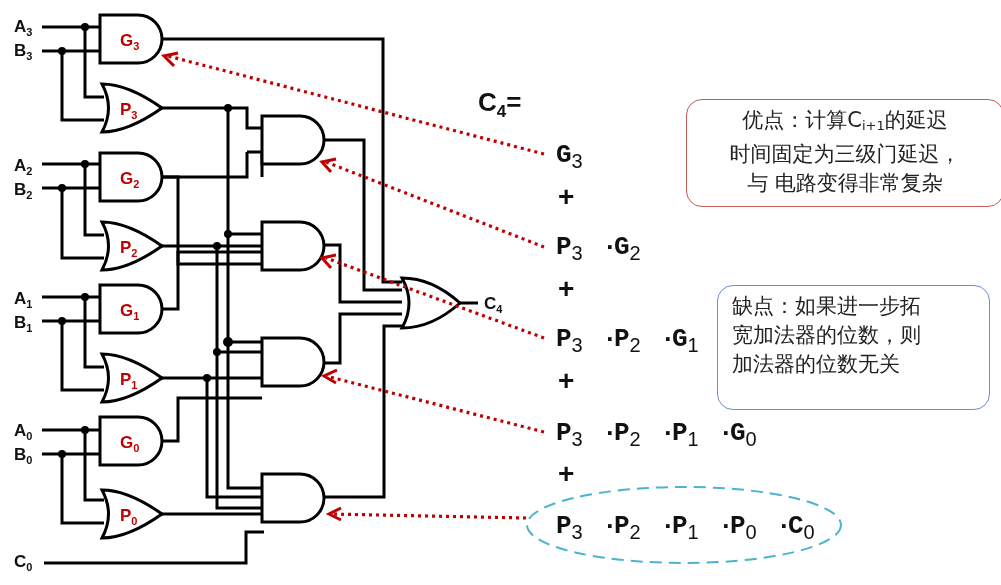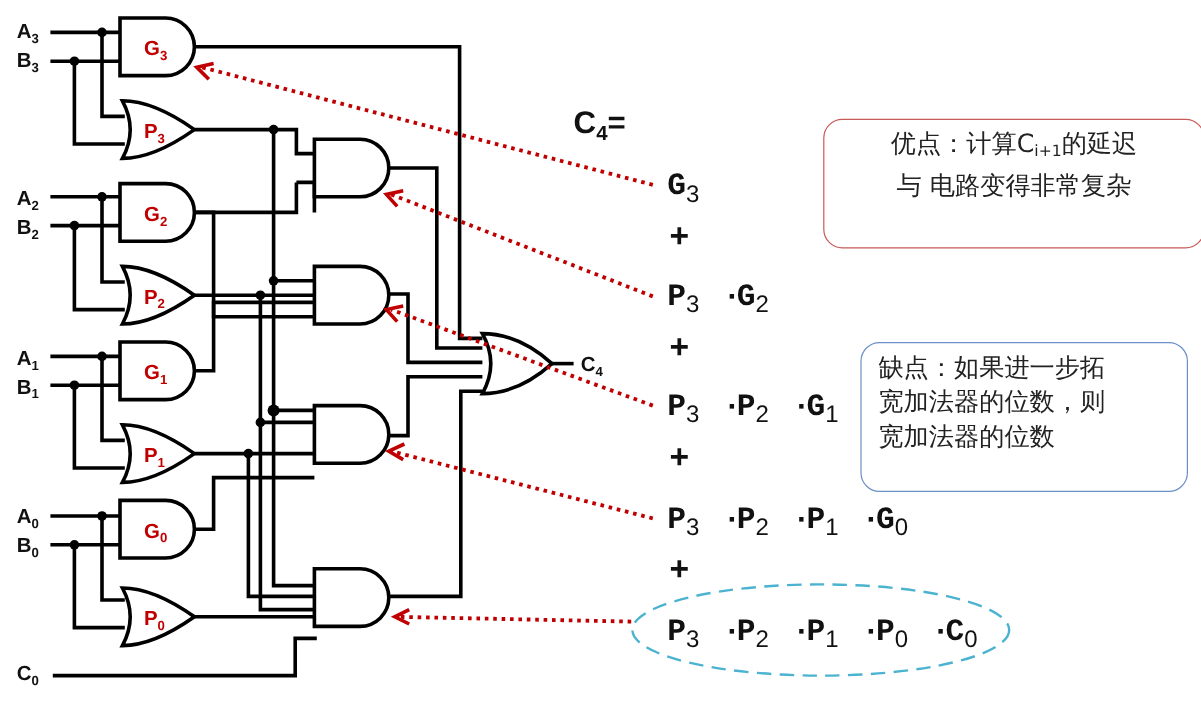--- a/index.html
+++ b/index.html
@@ -159,20 +159,21 @@
     <path class="arrowhead" d="M336 255 L322 258 L331 268"></path>
     <path class="arrow" d="M544 432 L326 376"></path>
     <path class="arrowhead" d="M337 370 L324 376 L336 383"></path>
     <path class="arrow" d="M526 518 L330 514"></path>
     <path class="arrowhead" d="M341 508 L329 514 L341 520"></path>
   </g>
 </svg>
 
 <div class="note note-adv">
   <div><span>优点：计算C</span><sub>i+1</sub><span>的延迟</span></div>
+  <div>时间固定为三级门延迟，</div>
   <div>与 电路变得非常复杂</div>
 </div>
 
 <div class="note note-dis">
   <div>缺点：如果进一步拓</div>
   <div>宽加法器的位数，则</div>
-  <div>宽加法器的位数</div>
+  <div>加法器的位数无关</div>
 </div>
 
 </body></html>

